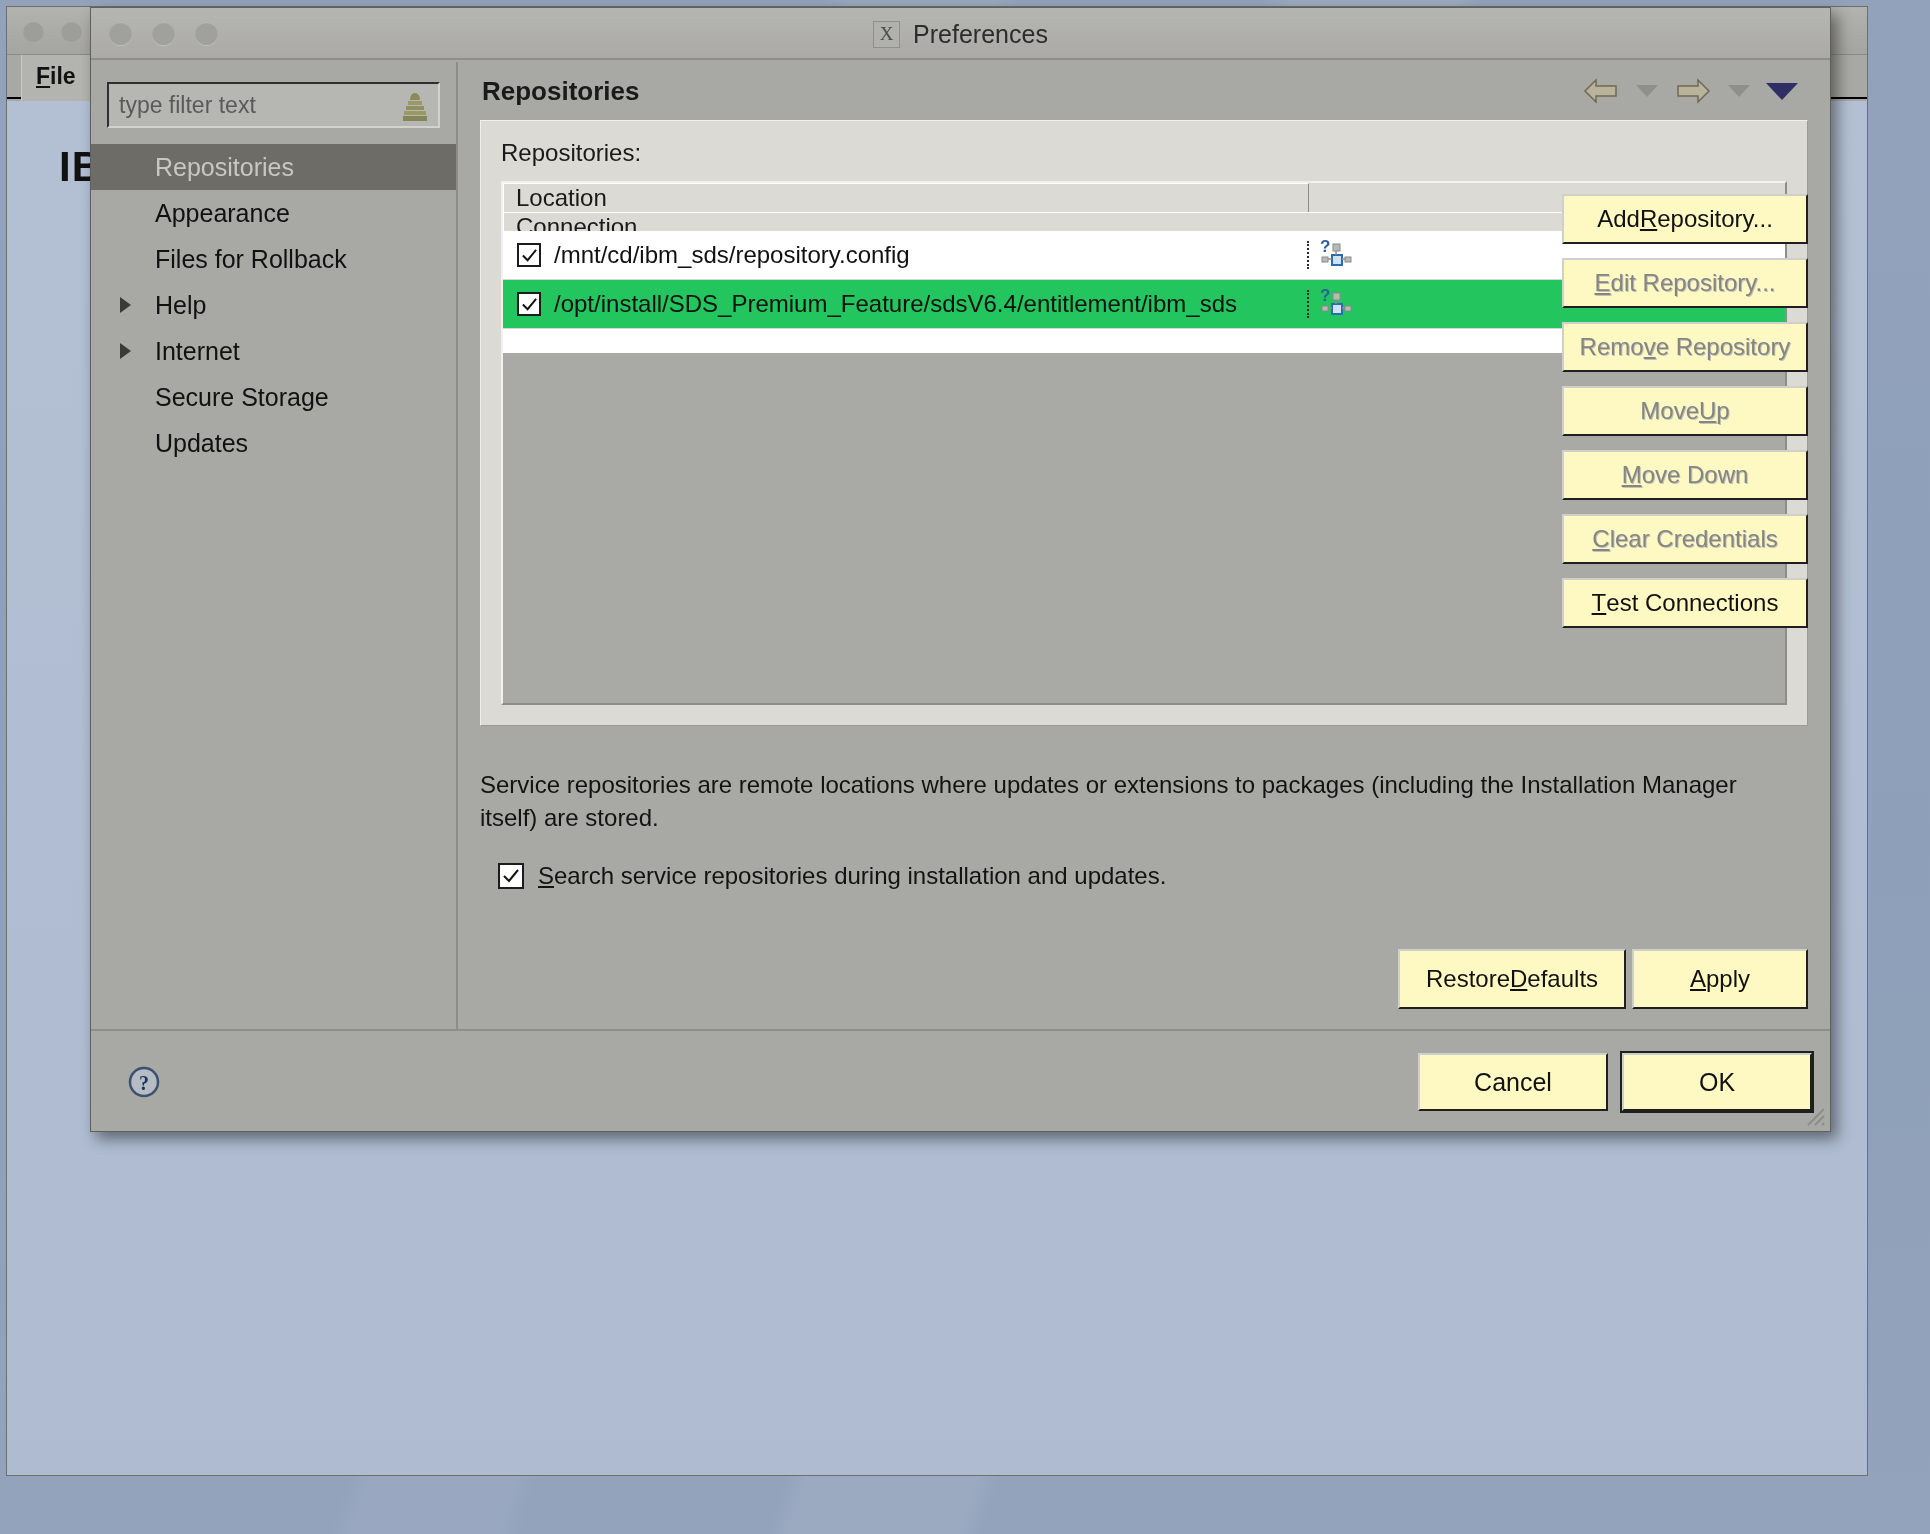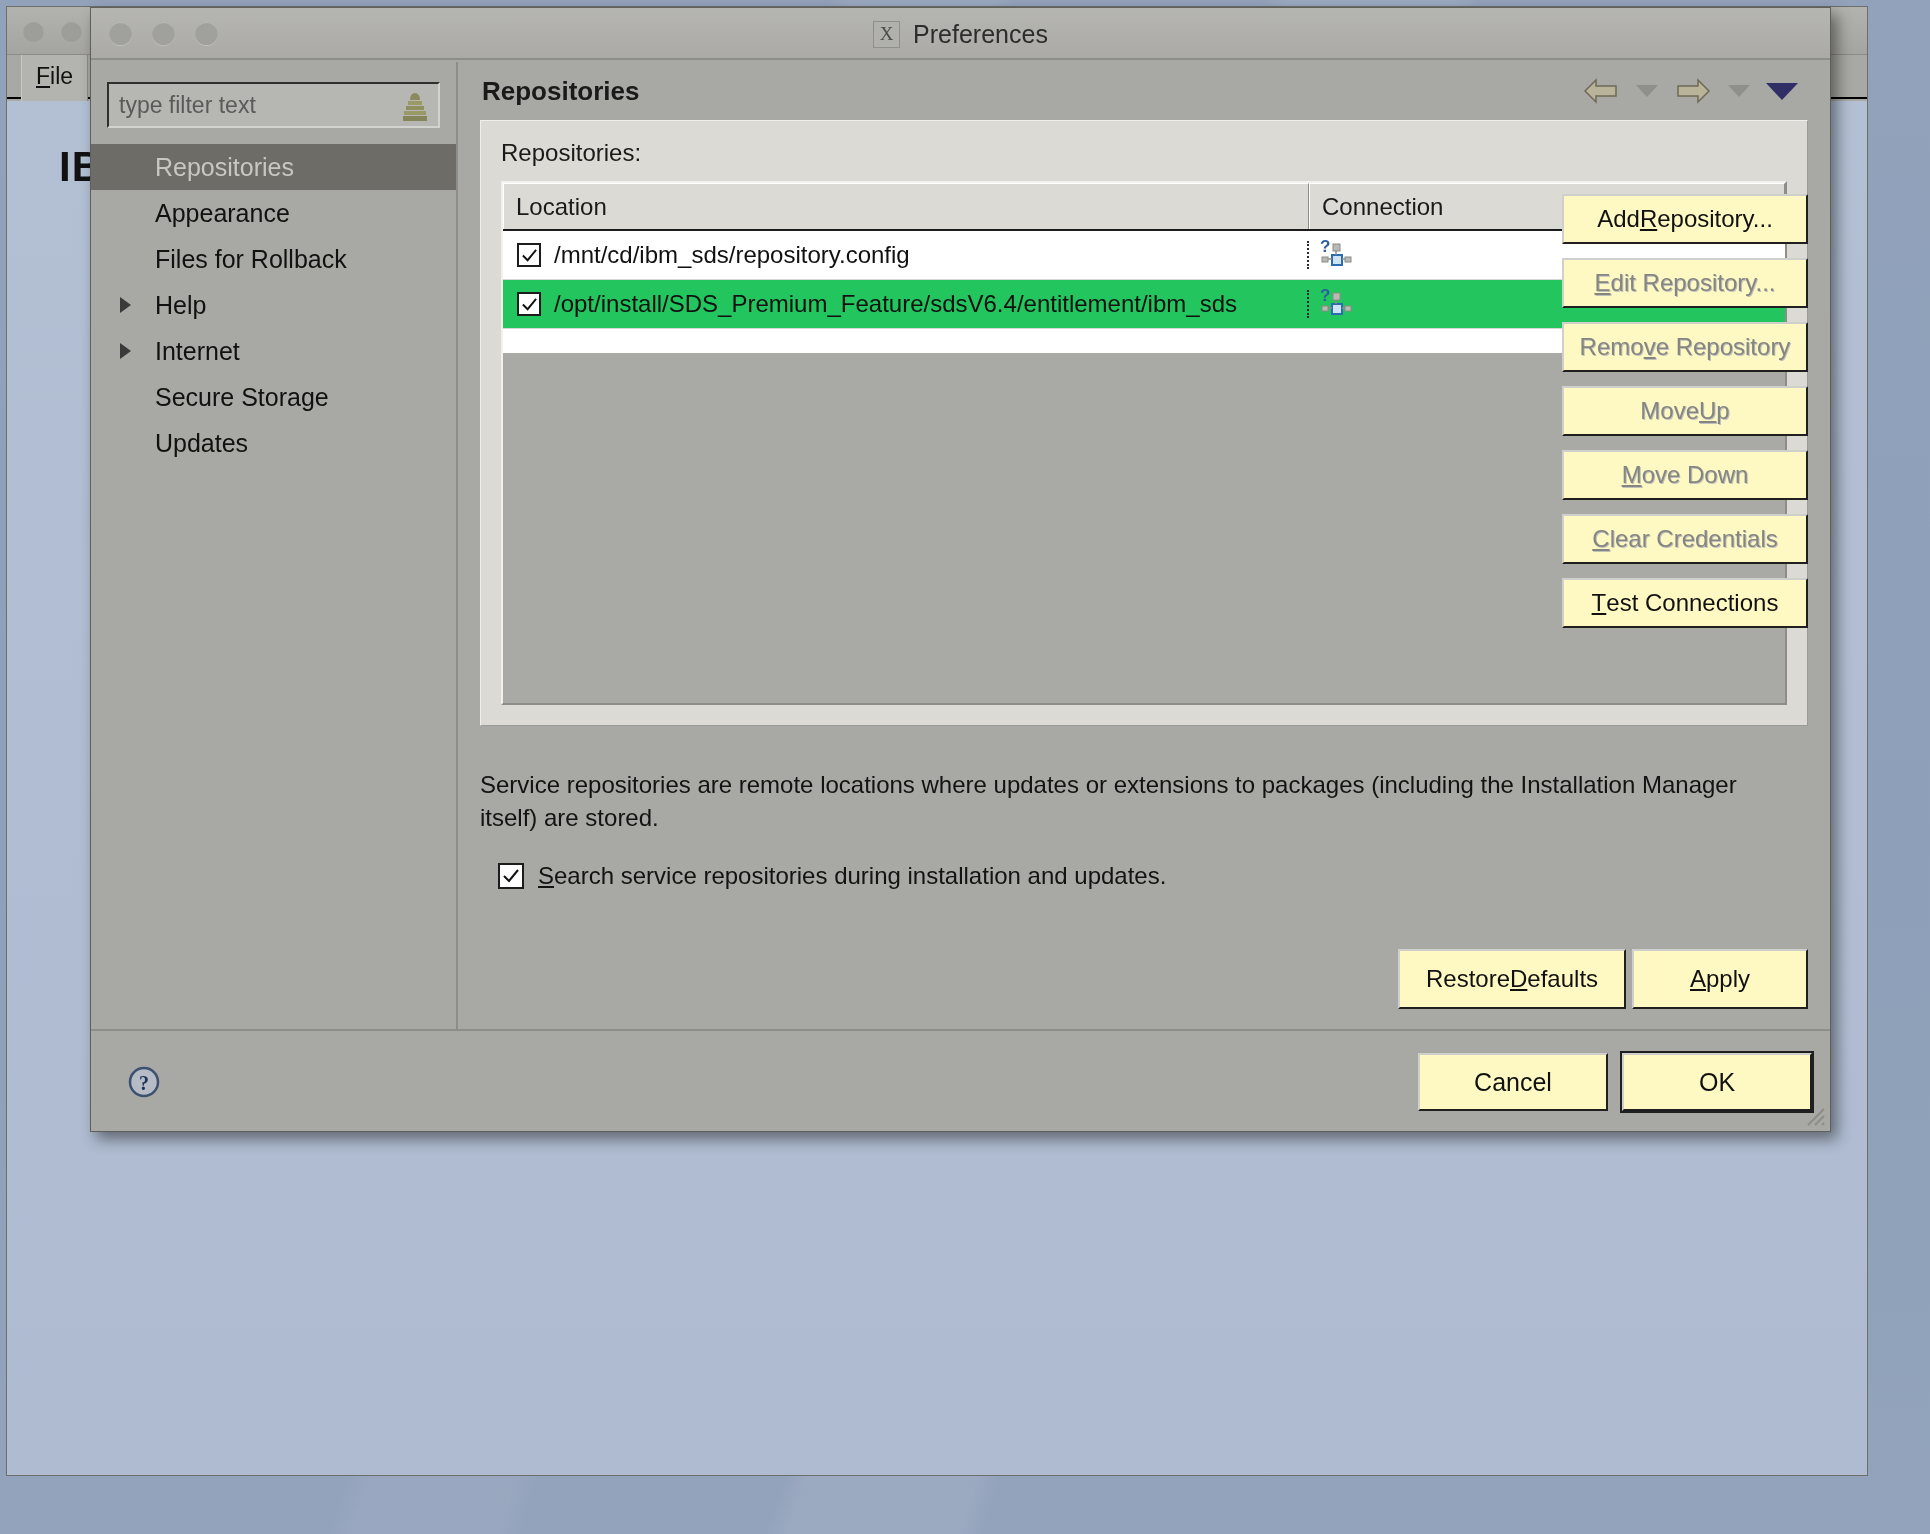--- a/index.html
+++ b/index.html
@@ -39,21 +39,21 @@
   #bg-wc{ position:absolute; left:16px; top:14px; display:flex; gap:17px; }
   #bg-wc i{ width:21px;height:21px;border-radius:50%;background:#9d9d99;display:block;
     box-shadow:inset 0 1px 0 #b4b4b0; }
   #bg-menubar{
     height:44px; background:#a8a8a4; border-bottom:2px solid #000;
     display:flex; align-items:center; padding-left:14px;
   }
   #bg-menubar .mitem{
     font-size:23px;color:#111; padding:18px 14px; background:#b3b3af;
     border-top:1px solid #c9c9c5;border-left:1px solid #c9c9c5;
-    border-right:1px solid #8d8d89;border-bottom:1px solid #8d8d89;
+    border-right:1px solid #8d8d89;border-bottom:1px solid #8d8d89;font-weight:bold;
   }
   #bg-menubar .mitem u{ text-decoration:underline; }
   #bg-body{
     position:absolute; left:0; top:94px; right:0; bottom:0;
     background:linear-gradient(180deg,#b3c0d4 0%, #aebbd0 100%);
   }
   #bg-appname{
     position:absolute;left:52px;top:136px;font-size:42px;font-weight:bold;color:#111;
     letter-spacing:1px;
   }
@@ -141,21 +141,21 @@
     margin:0 0 0 0; padding:18px 20px 22px 20px; height:606px;
     border-top-color:#f0efec;border-left-color:#f0efec;
   }
   #group-label{ font-size:24px;color:#1a1a1a; margin-bottom:14px;}
 
   #table-wrap{
     border:2px solid #f2f1ee; border-right-color:#8d8d89;border-bottom-color:#8d8d89;
     background:#a9a9a5; height:524px; position:relative;
   }
   #table-head{
-    display:flex; height:48px; background:#dcdad5; border-bottom:2px solid #1c1c1c;
+    display:flex; height:48px; background:#dcdad5; border-bottom:2px solid #1c1c1c;flex-direction:column;
   }
   .th{
     font-size:24px;color:#1a1a1a; display:flex; align-items:center; padding-left:12px;
     background:#dcdad5;
     border-top:1px solid #ffffff; border-left:1px solid #ffffff;
     border-right:1px solid #8d8d89;
   }
   .th.col-location{ width:806px; }
   .th.col-conn{ flex:1; }
   .trow{

